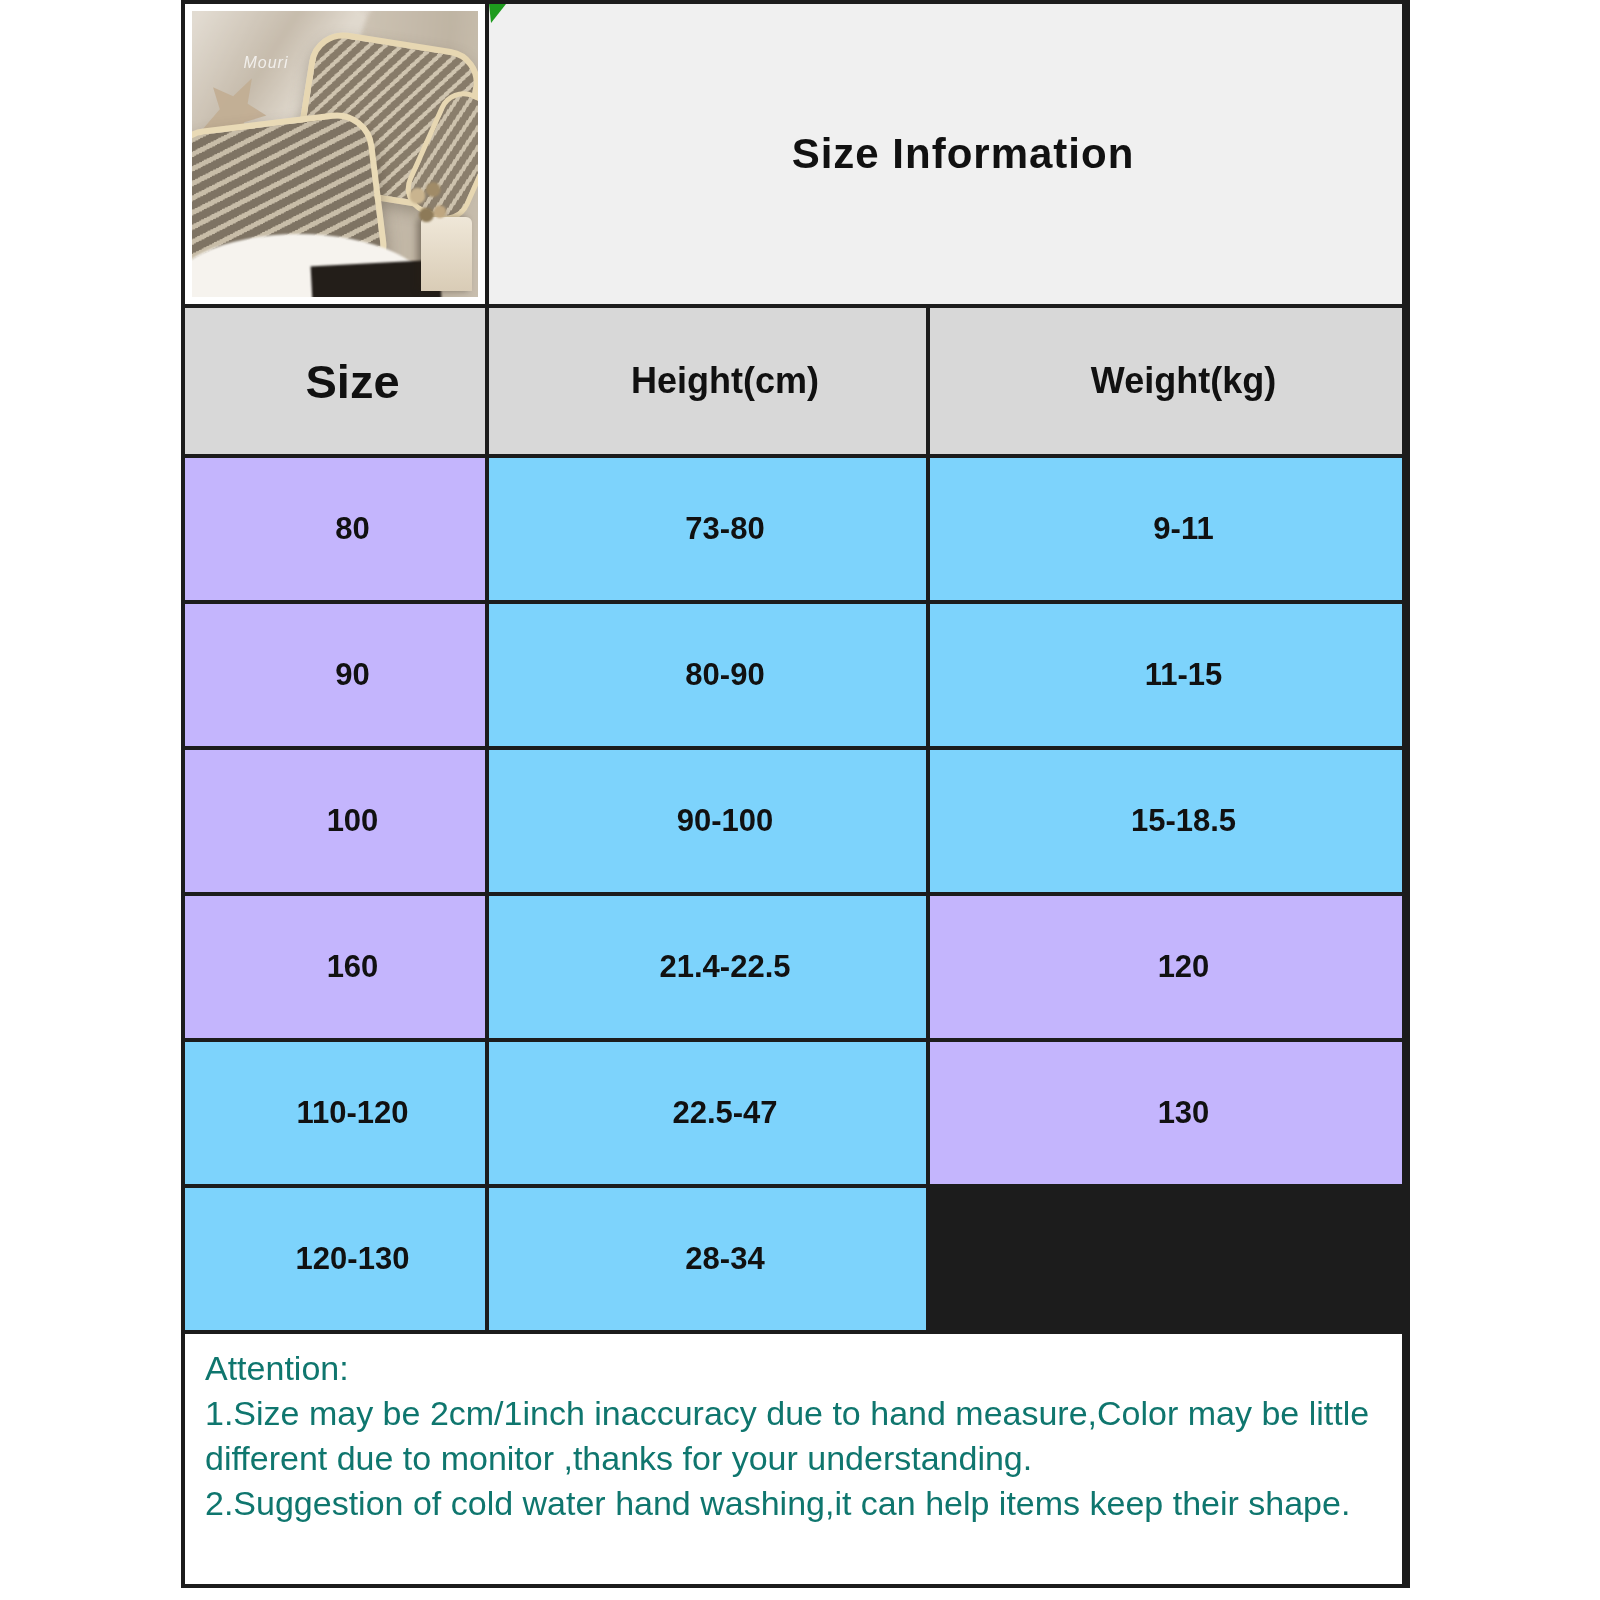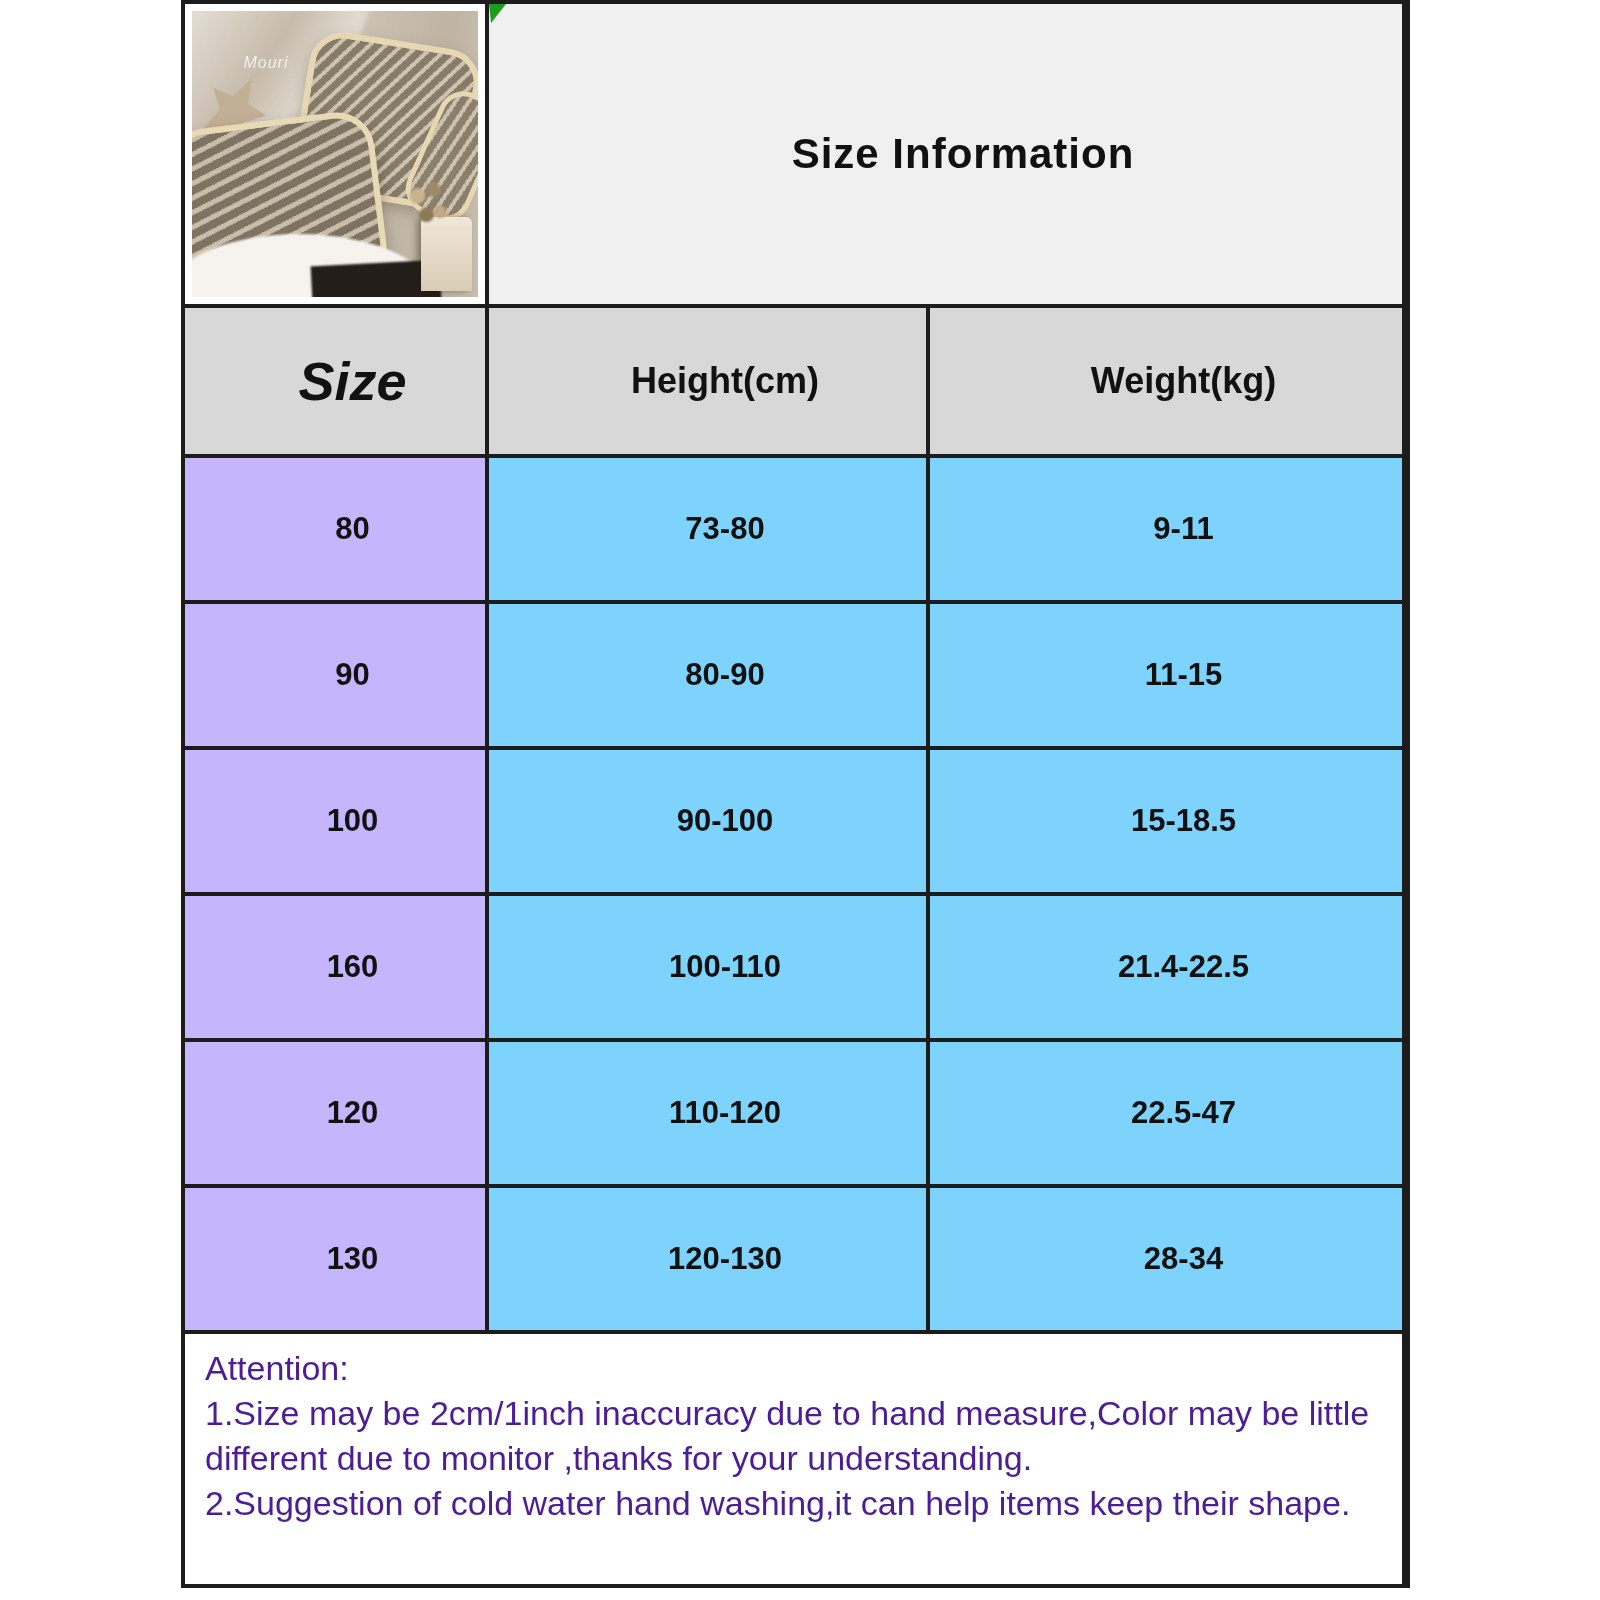--- a/index.html
+++ b/index.html
@@ -18,28 +18,28 @@
     gap:4px;
   }
   .cell{display:flex;align-items:center;justify-content:center;box-sizing:border-box;padding-left:35px;}
   .title-cell{grid-column:2/4;background:#f0f0f0;position:relative;}
   .title-text{font-size:42px;font-weight:bold;letter-spacing:1px;}
   .green-marker{
     position:absolute;left:0;top:0;width:17px;height:19px;
     background:#1d9b1d;clip-path:polygon(0 0,100% 0,12% 100%);
   }
   .hdr{background:#d8d8d8;font-weight:bold;}
-  .hdr-size{font-size:54px;font-style:italic;}
+  .hdr-size{font-size:47px;}
   .hdr-sub{font-size:36px;}
   .size-col{background:#c4b5fd;font-weight:bold;font-size:31px;}
   .data-cell{background:#7dd3fc;font-weight:bold;font-size:31px;}
   .attention-cell{
     grid-column:1/4;background:#ffffff;
     display:block;padding:12px 20px;box-sizing:border-box;
-    font-size:34px;line-height:1.32;font-weight:normal;color:#4c1d95;
+    font-size:34px;line-height:1.32;font-weight:normal;color:#0f766e;
   }
   .attention-cell p{margin:0;}
   
   .photo-cell{background:#ffffff;padding:7px;}
   .photo{
     position:relative;width:100%;height:100%;overflow:hidden;
     background:
       radial-gradient(130% 90% at 70% 0%, #ddd5ca 0%, #d3cabc 45%, #c7bcac 100%);
   }
   .photo *{position:absolute;}
@@ -138,21 +138,20 @@
 
   <div class="cell size-col">90</div>
   <div class="cell data-cell">80-90</div>
   <div class="cell data-cell">11-15</div>
 
   <div class="cell size-col">100</div>
   <div class="cell data-cell">90-100</div>
   <div class="cell data-cell">15-18.5</div>
 
   <div class="cell size-col">160</div>
-  <div class="cell data-cell">100-110</div>
   <div class="cell data-cell">21.4-22.5</div>
 
   <div class="cell size-col">120</div>
   <div class="cell data-cell">110-120</div>
   <div class="cell data-cell">22.5-47</div>
 
   <div class="cell size-col">130</div>
   <div class="cell data-cell">120-130</div>
   <div class="cell data-cell">28-34</div>
 

